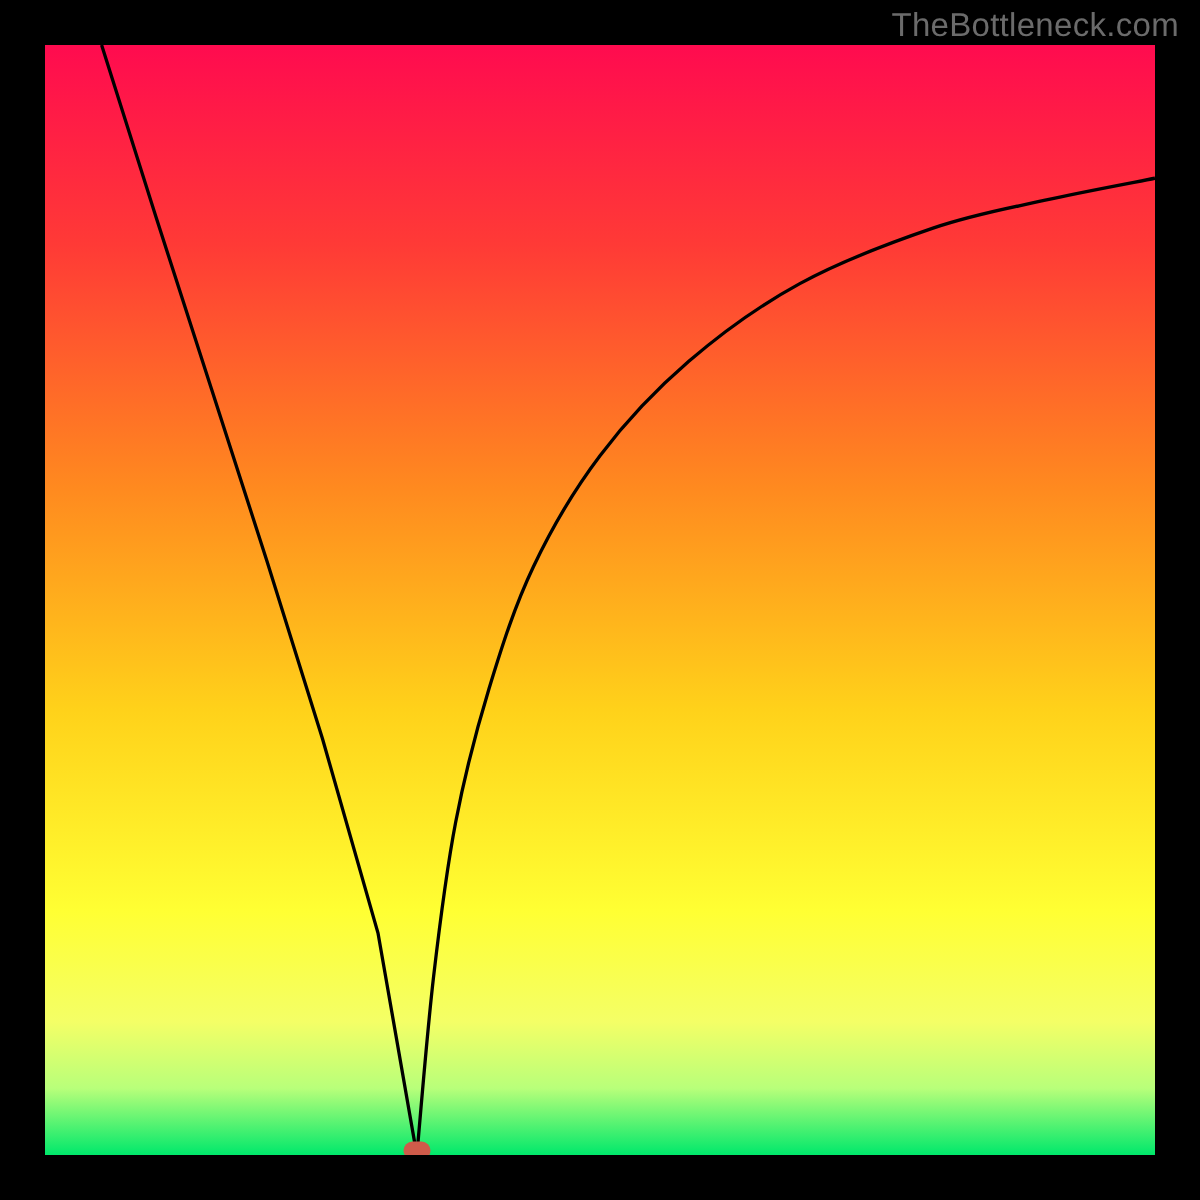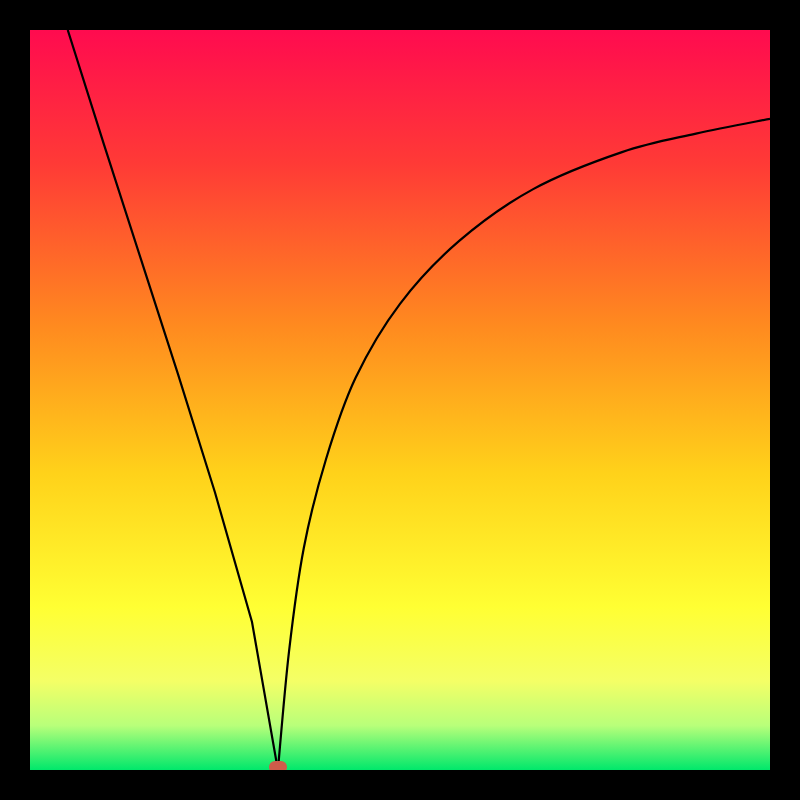--- a/index.html
+++ b/index.html
@@ -73,13 +73,14 @@
     </svg>
 
     <svg class="curve" viewBox="0 0 100 100" preserveAspectRatio="none">
       <path id="left-path" fill="none" stroke="#000" stroke-width="2.2" d="M5.100 0.000 L10.000 15.500 L15.000 31.000 L20.000 46.500 L25.000 62.500 L30.000 80.000 L33.500 100.000 " vector-effect="non-scaling-stroke"></path>
       <path id="right-path" fill="none" stroke="#000" stroke-width="2.2" vector-effect="non-scaling-stroke" d="M33.5 100 C33.750 97.333,34.417 89.000,35.000 84.000 C35.583 79.000,36.167 74.333,37.000 70.000 C37.833 65.667,38.833 61.833,40.000 58.000 C41.167 54.167,42.333 50.500,44.000 47.000 C45.667 43.500,47.667 40.083,50.000 37.000 C52.333 33.917,55.000 31.083,58.000 28.500 C61.000 25.917,64.333 23.500,68.000 21.500 C71.667 19.500,76.333 17.750,80.000 16.500 C83.667 15.250,86.667 14.750,90.000 14.000 C93.333 13.250,98.333 12.333,100.000 12.000 "></path>
     </svg>
 
     <div class="dot" id="marker" style="left: 247.9px; top: 737px; background: rgb(207, 91, 74);"></div>
   </div>
 
+  <div class="watermark">TheBottleneck.com</div>
 </div>
 
 </body></html>

